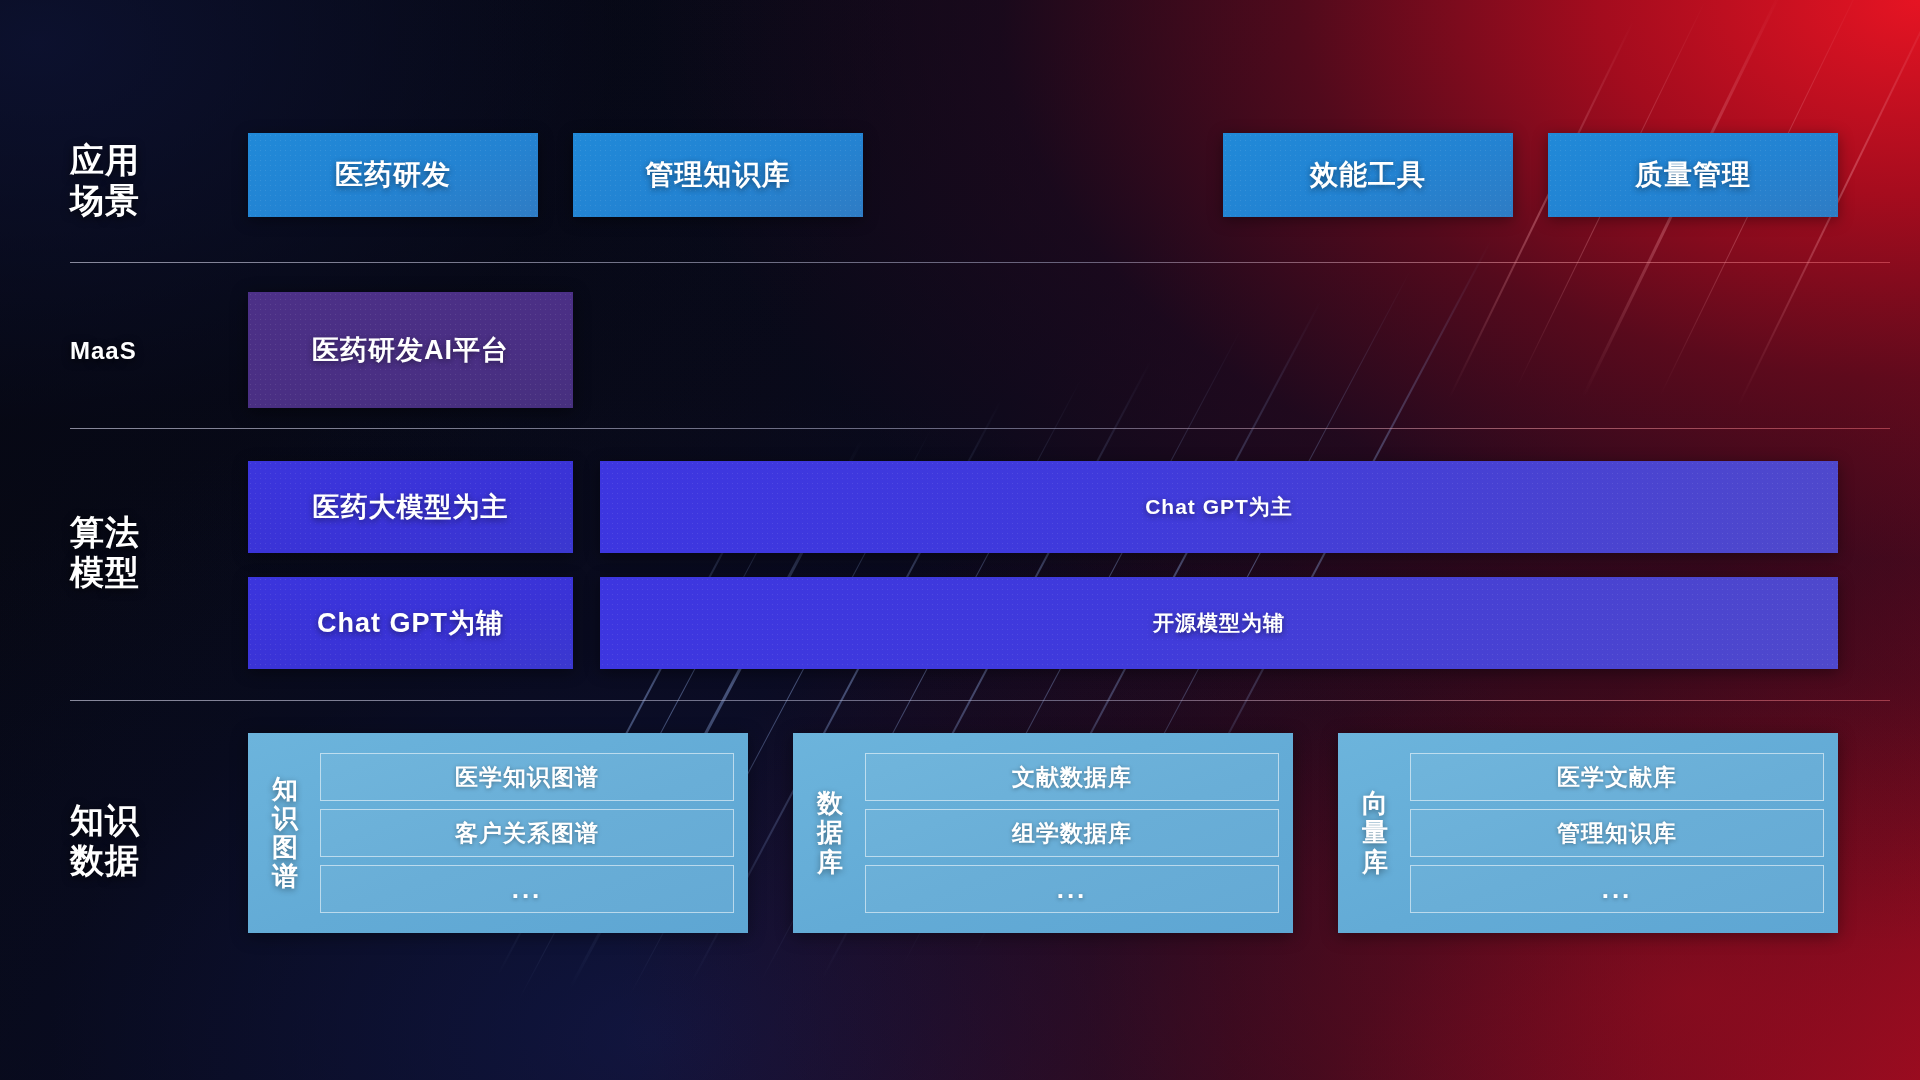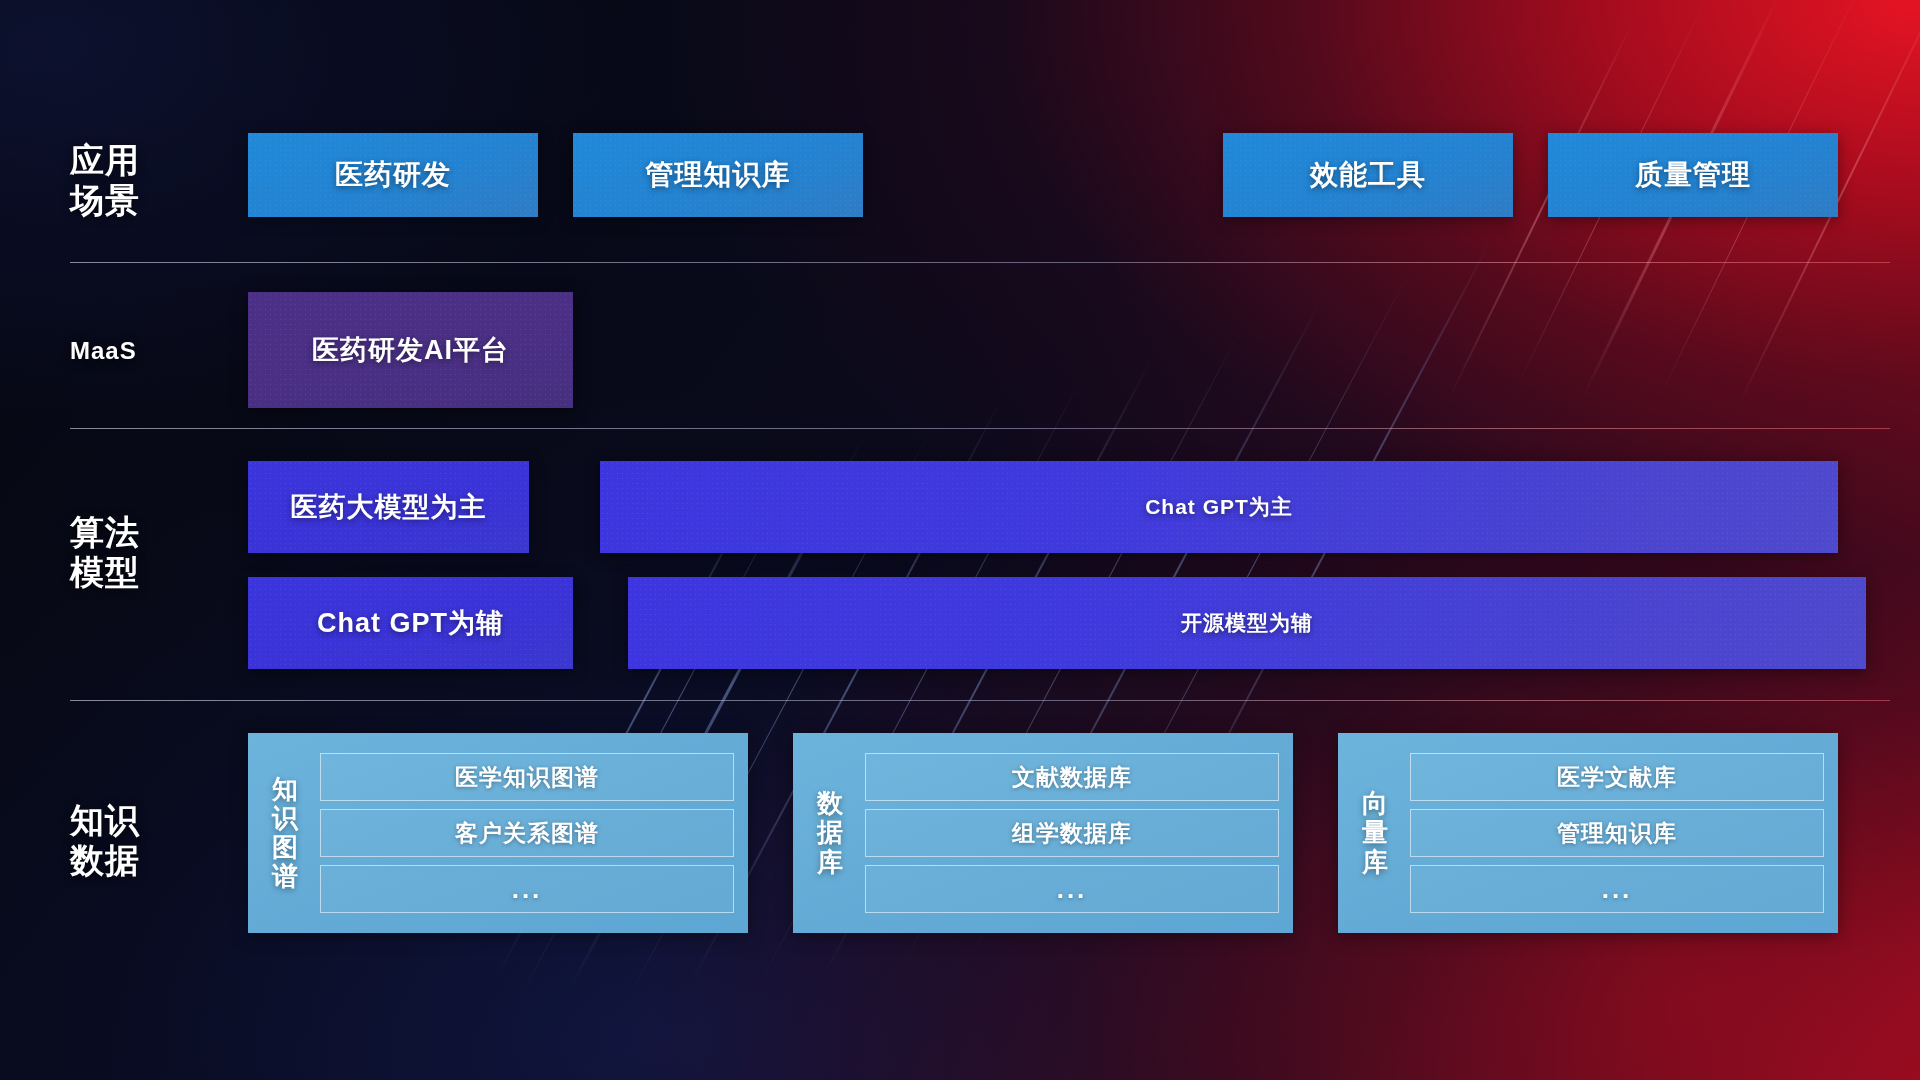--- a/index.html
+++ b/index.html
@@ -175,34 +175,34 @@
   <div class="box maas-left" style="left:248px; top:292px; width:325px;">
     <div class="dots"></div>
     <span class="lbl">医药研发AI平台</span>
   </div>
 
   <div class="divider" style="top:428px;"></div>
 
   <div class="rowlabel cn" style="top:512px;white-space:pre-line;">算法
 模型</div>
 
-  <div class="box algo-left" style="left:248px; top:461px; width:281px;">
+  <div class="box algo-left" style="left:248px; top:461px; width:325px;">
     <div class="dots"></div>
     <span class="lbl">医药大模型为主</span>
   </div>
   <div class="box algo-right" style="left:600px; top:461px; width:1238px;">
     <div class="dots"></div>
     <span class="lbl">Chat GPT为主</span>
   </div>
 
   <div class="box algo-left" style="left:248px; top:577px; width:325px;">
     <div class="dots"></div>
     <span class="lbl">Chat GPT为辅</span>
   </div>
-  <div class="box algo-right" style="left:628px; top:577px; width:1238px;">
+  <div class="box algo-right" style="left:600px; top:577px; width:1238px;">
     <div class="dots"></div>
     <span class="lbl">开源模型为辅</span>
   </div>
 
   <div class="divider" style="top:700px;"></div>
 
   <div class="rowlabel cn" style="top:800px;white-space:pre-line;">知识
 数据</div>
 
   <div class="kpanel" style="left:248px; top:733px; width:500px;">

